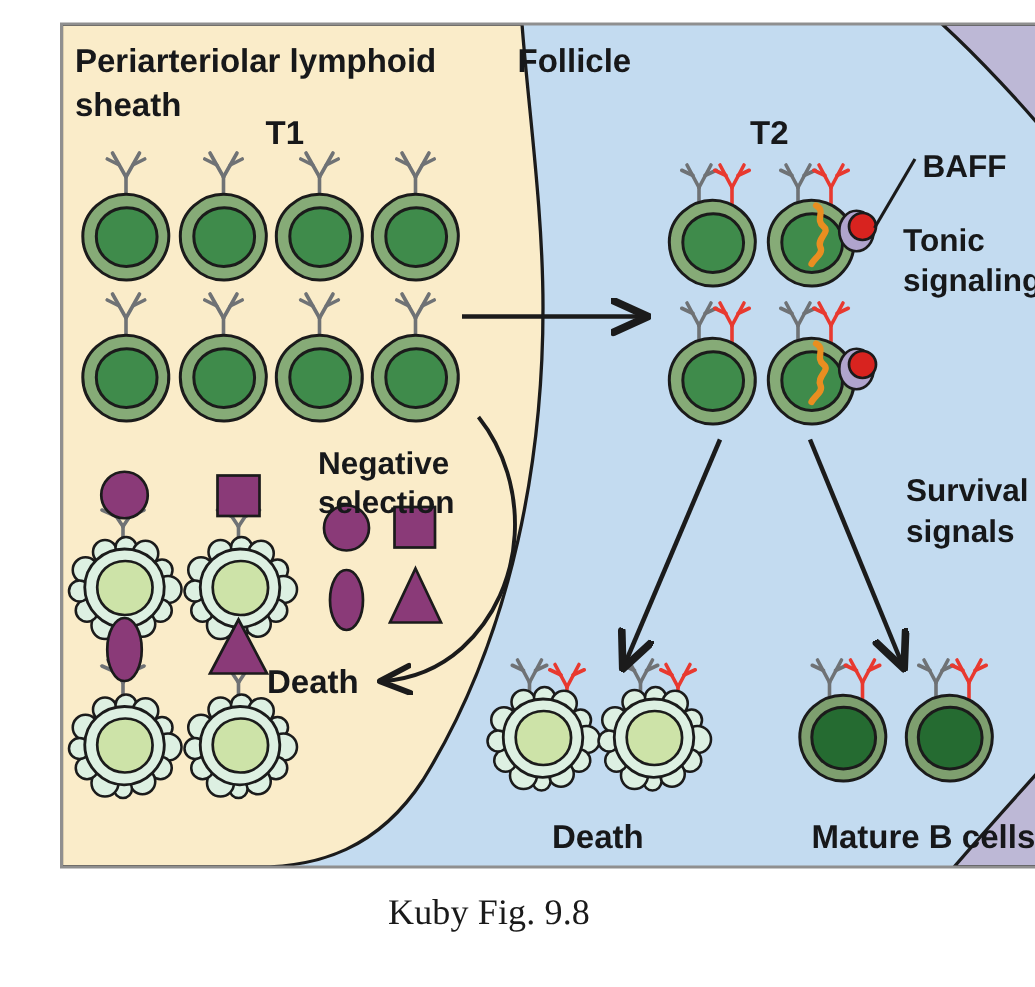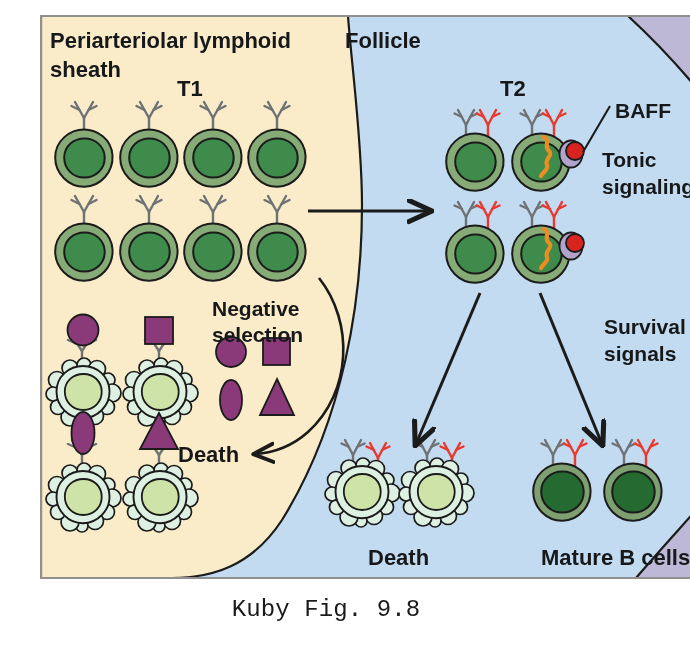--- a/index.html
+++ b/index.html
@@ -7,21 +7,21 @@
   body{
     width:690px;height:658px;overflow:hidden;
     font-family:"Liberation Sans", sans-serif;
     -webkit-font-smoothing:antialiased;
   }
   #figure-root{position:relative;width:690px;height:658px;margin-left:32px;}
   #figure-canvas{position:absolute;left:0;top:0;width:690px;height:658px;}
   .cap{
     position:absolute;left:0;top:596px;width:588px;
     text-align:center;font-size:24px;color:#1a1a1a;
-    font-family:Liberation Mono, monospace;font-weight:400;
+    font-family:Liberation Serif, serif;font-weight:400;
     letter-spacing:0.1px;
   }
   svg text{font-family:"Liberation Sans", sans-serif;}
   .lbl{font-weight:bold;fill:#17181a;}
 </style>
 </head>
 <body>
 
 <div id="figure-root">
 

